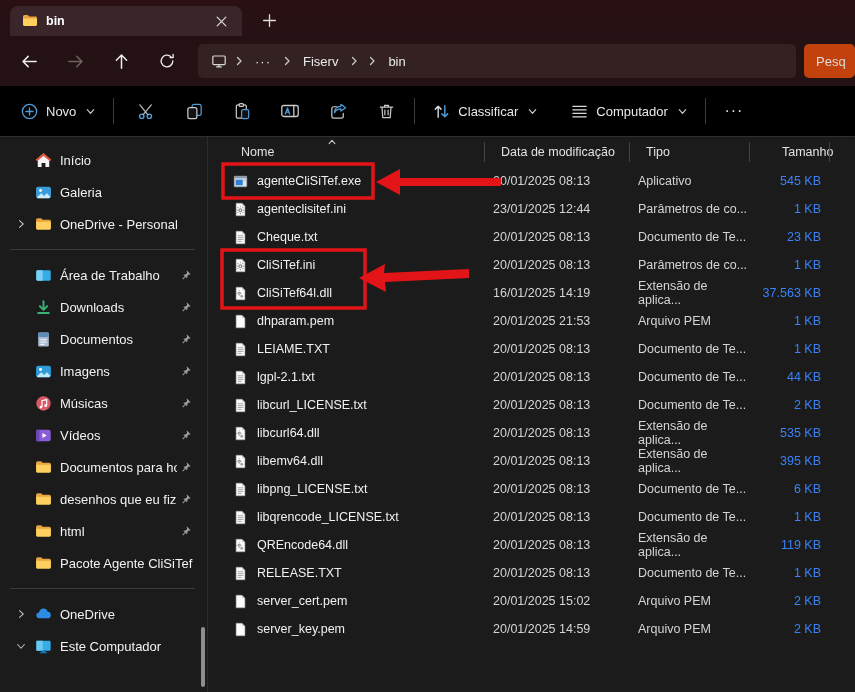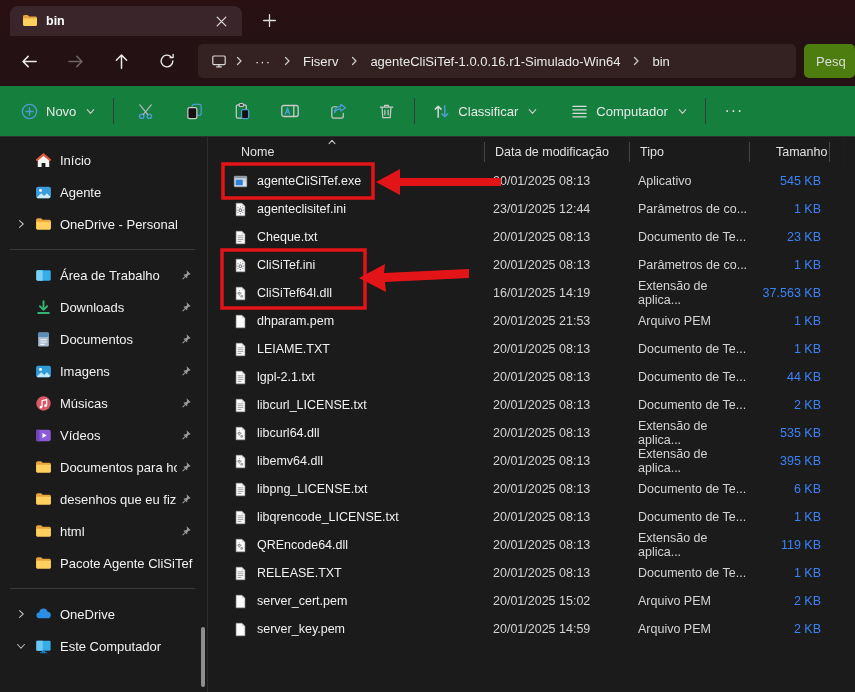--- a/index.html
+++ b/index.html
@@ -11,41 +11,41 @@
   .tab{display:flex;align-items:center;gap:8px;height:30px;width:232px;margin-left:10px;background:#3a262a;border-radius:8px 8px 0 0;padding:0 10px 0 12px;font-size:12.5px;}
   .tab .tab-title{flex:1;color:#fff;font-weight:bold;}
   .tab-close{width:22px;height:22px;display:flex;align-items:center;justify-content:center;border-radius:4px;color:#ddd;}
   .newtab{width:26px;height:26px;margin-left:14px;margin-bottom:3px;display:flex;align-items:center;justify-content:center;color:#ddd;border-radius:4px;}
   .navbar{position:absolute;left:0;top:36px;width:855px;height:50px;background:#241114;display:flex;align-items:center;}
   .navbtn{width:34px;height:34px;display:flex;align-items:center;justify-content:center;border-radius:5px;margin-left:12px;}
   .navbtn:first-child{margin-left:12px;}
   .crumbbar{height:34px;flex:0 0 auto;width:598px;margin-left:14px;background:#342122;border-radius:5px;display:flex;align-items:center;padding:0 10px;font-size:13px;color:#eaeaea;}
   .crumb{padding:3px 7px;border-radius:4px;white-space:nowrap;}
   .crumb-sep{display:flex;align-items:center;padding:0 3px;color:#c9c9c9;}
-  .searchbar{height:34px;margin-left:8px;flex:1;background:#4d7c0f;border-radius:5px;display:flex;align-items:center;padding:0 12px;font-size:13px;color:#dcdcdc;white-space:nowrap;overflow:hidden;}
-  .toolbar{position:absolute;left:0;top:86px;width:855px;height:51px;background:#15803d;display:flex;align-items:center;border-bottom:1px solid #2f2f2f;}
+  .searchbar{height:34px;margin-left:8px;flex:1;background:#c2410c;border-radius:5px;display:flex;align-items:center;padding:0 12px;font-size:13px;color:#dcdcdc;white-space:nowrap;overflow:hidden;}
+  .toolbar{position:absolute;left:0;top:86px;width:855px;height:51px;background:#000000;display:flex;align-items:center;border-bottom:1px solid #2f2f2f;}
   .tool{display:flex;align-items:center;gap:7px;padding:0 9px;height:36px;border-radius:5px;font-size:13px;color:#e8e8e8;}
   .tool .chev-down-sm{margin-left:2px;}
   .tdiv{width:1px;height:26px;background:#3a3a3a;margin:0 8px;}
   .icbtn{width:40px;height:36px;display:flex;align-items:center;justify-content:center;border-radius:5px;}
 
   
   .content{position:absolute;left:0;top:137px;width:855px;height:555px;background:#1b1b1b;display:flex;align-items:flex-end;}
   .sidebar{position:relative;width:207px;height:100%;padding-top:7px;flex:0 0 auto;}
   .side-item{display:flex;align-items:center;height:32px;padding-left:8px;padding-right:12px;font-size:13px;color:#f2f2f2;border-radius:4px;margin:0 2px;}
   .side-chev{width:22px;display:flex;align-items:center;justify-content:center;color:#bdbdbd;}
   .side-icon{width:22px;display:flex;align-items:center;justify-content:center;margin-right:6px;}
   .side-label{flex:1;white-space:nowrap;overflow:hidden;}
   .side-pin{width:16px;display:flex;align-items:center;justify-content:center;}
   .side-div{height:1px;background:#3a3a3a;margin:9px 12px 9px 10px;}
   .side-scroll{position:absolute;right:2px;bottom:5px;width:4px;height:60px;background:#8f8f8f;border-radius:2px;}
 
   .filearea{position:relative;width:648px;height:100%;border-left:1px solid #2c2c2c;}
   .listheader{position:relative;display:flex;height:30px;align-items:center;font-size:12.5px;color:#e2e2e2;}
-  .hcell{position:relative;height:100%;display:flex;align-items:center;padding-left:11px;border-right:1px solid #3d3d3d0f;}
+  .hcell{position:relative;height:100%;display:flex;align-items:center;padding-left:17px;border-right:1px solid #3d3d3d0f;}
   .hsep{position:absolute;top:5px;width:1px;height:20px;background:#434343;}
   .sort-caret{position:absolute;left:119px;top:0px;}
   .rows{position:absolute;left:0;top:30px;width:100%;}
   .frow{display:grid;grid-template-columns:276px 145px 120px 80px;height:28px;align-items:center;font-size:12.5px;}
   .fname{display:flex;align-items:center;gap:9px;padding-left:25px;color:#f1f1f1;white-space:nowrap;overflow:hidden;}
   .ficon{display:flex;align-items:center;}
   .fdate{padding-left:9px;color:#d4d4d4;}
   .ftype{padding-left:9px;color:#d4d4d4;}
   .fsize{padding-right:8px;color:#3b82f6;text-align:right;}
   .overlay{position:absolute;left:0;top:0;width:648px;height:555px;pointer-events:none;}
@@ -128,21 +128,20 @@
           <svg viewBox="0 0 12 12" fill="none" stroke-linecap="round" stroke-linejoin="round" stroke="#c9c9c9" stroke-width="1.3" width="12" height="12">
             <path d="M4.5 2.5L8 6l-3.5 3.5"></path>
           </svg>
         </span>
         <div class="crumb">Fiserv</div>
         <span class="crumb-sep">
           <svg viewBox="0 0 12 12" fill="none" stroke-linecap="round" stroke-linejoin="round" stroke="#c9c9c9" stroke-width="1.3" width="12" height="12">
             <path d="M4.5 2.5L8 6l-3.5 3.5"></path>
           </svg>
         </span>
-        <div class="crumb">agenteCliSiTef-1.0.0.16.r1-Simulado-Win64</div>
         <span class="crumb-sep">
           <svg viewBox="0 0 12 12" fill="none" stroke-linecap="round" stroke-linejoin="round" stroke="#c9c9c9" stroke-width="1.3" width="12" height="12">
             <path d="M4.5 2.5L8 6l-3.5 3.5"></path>
           </svg>
         </span>
         <div class="crumb">bin</div>
       </div>
     <div class="searchbar">Pesq</div>
   </div>
 
@@ -259,21 +258,21 @@
         </div>
         <div class="side-item">
           <span class="side-chev"></span>
           <span class="side-icon">
             <svg viewBox="0 0 16 16" width="17" height="17">
               <rect x="1" y="2.5" width="14" height="11" rx="2" fill="#3B9CDB"></rect>
               <circle cx="5.2" cy="6.2" r="1.4" fill="#fff"></circle>
               <path d="M1.8 12.6l4-4 2.8 2.8 2.6-2.6 3 3v.2c0 1-.9 1.5-1.6 1.5H3.4c-.8 0-1.6-.4-1.6-.9z" fill="#CDEAF9"></path>
             </svg>
           </span>
-          <span class="side-label">Agente</span>
+          <span class="side-label">Galeria</span>
         </div>
         <div class="side-item">
           <span class="side-chev">
             <svg viewBox="0 0 16 16" fill="none" stroke-linecap="round" stroke-linejoin="round" stroke="#bdbdbd" stroke-width="1.4" width="12" height="12">
               <path d="M6 3.5L11 8l-5 4.5"></path>
             </svg>
           </span>
           <span class="side-icon">
             <svg viewBox="0 0 16 16" width="17" height="17">
               <path d="M1 3.6C1 2.8 1.7 2 2.5 2h3.2l1.6 1.6h6.2c.8 0 1.5.7 1.5 1.5v.9H1z" fill="#E8A33D"></path>

